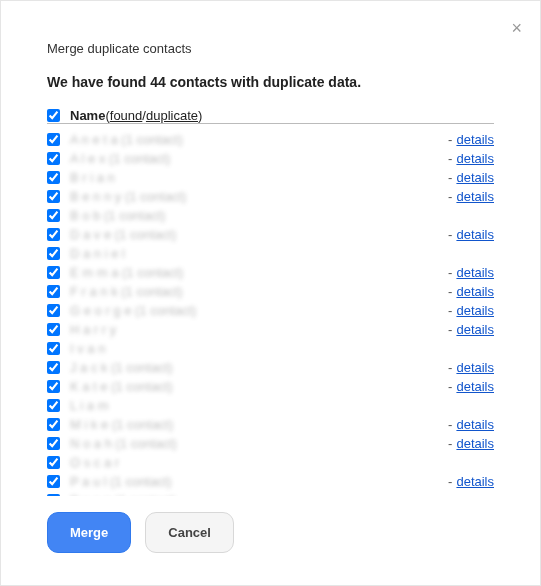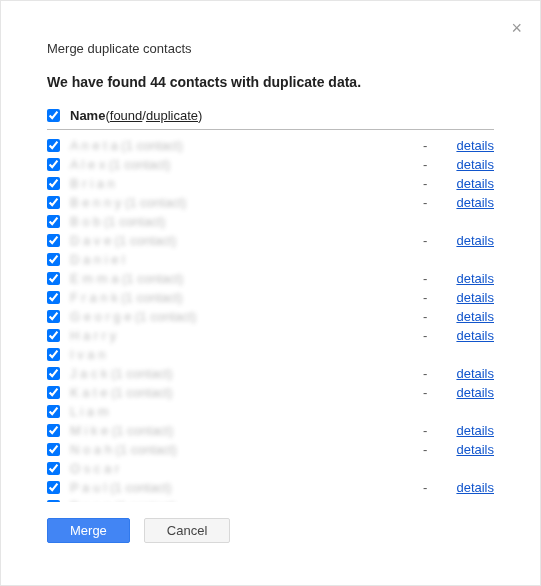--- a/index.html
+++ b/index.html
@@ -35,21 +35,20 @@
   }
   .summary {
     font-weight: bold;
     font-size: 14px;
     margin-bottom: 18px;
   }
   .header-row {
     display: flex;
     align-items: center;
     border-bottom: 1px solid #bbb;
-    padding-bottom: 6px;
     margin-bottom: 2px;
   }
   .header-row .hdr-check {
     margin: 0 10px 0 0;
   }
   .header-row .hdr-name {
     font-weight: bold;
   }
   .header-row a {
     color: #222;
@@ -89,32 +88,31 @@
     user-select: none;
   }
   .row-sep {
     color: #555;
     margin: 0 4px;
   }
   .row-details {
     color: #1155cc;
     text-decoration: underline;
     cursor: pointer;
-    margin-left: 25px;
   }
   .button-bar {
     margin-top: 16px;
     display: flex;
     gap: 14px;
   }
   .btn {
     font-size: 13px;
-    font-weight: normal;
-    padding: 4px 22px;
-    border-radius: 2px;
+    font-weight: bold;
+    padding: 12px 22px;
+    border-radius: 11px;
     cursor: pointer;
     border: 1px solid transparent;
   }
   .btn-primary {
     background: #4285f4;
     color: #fff;
     border-color: #3079ed;
   }
   .btn-default {
     background: #f5f5f5;

